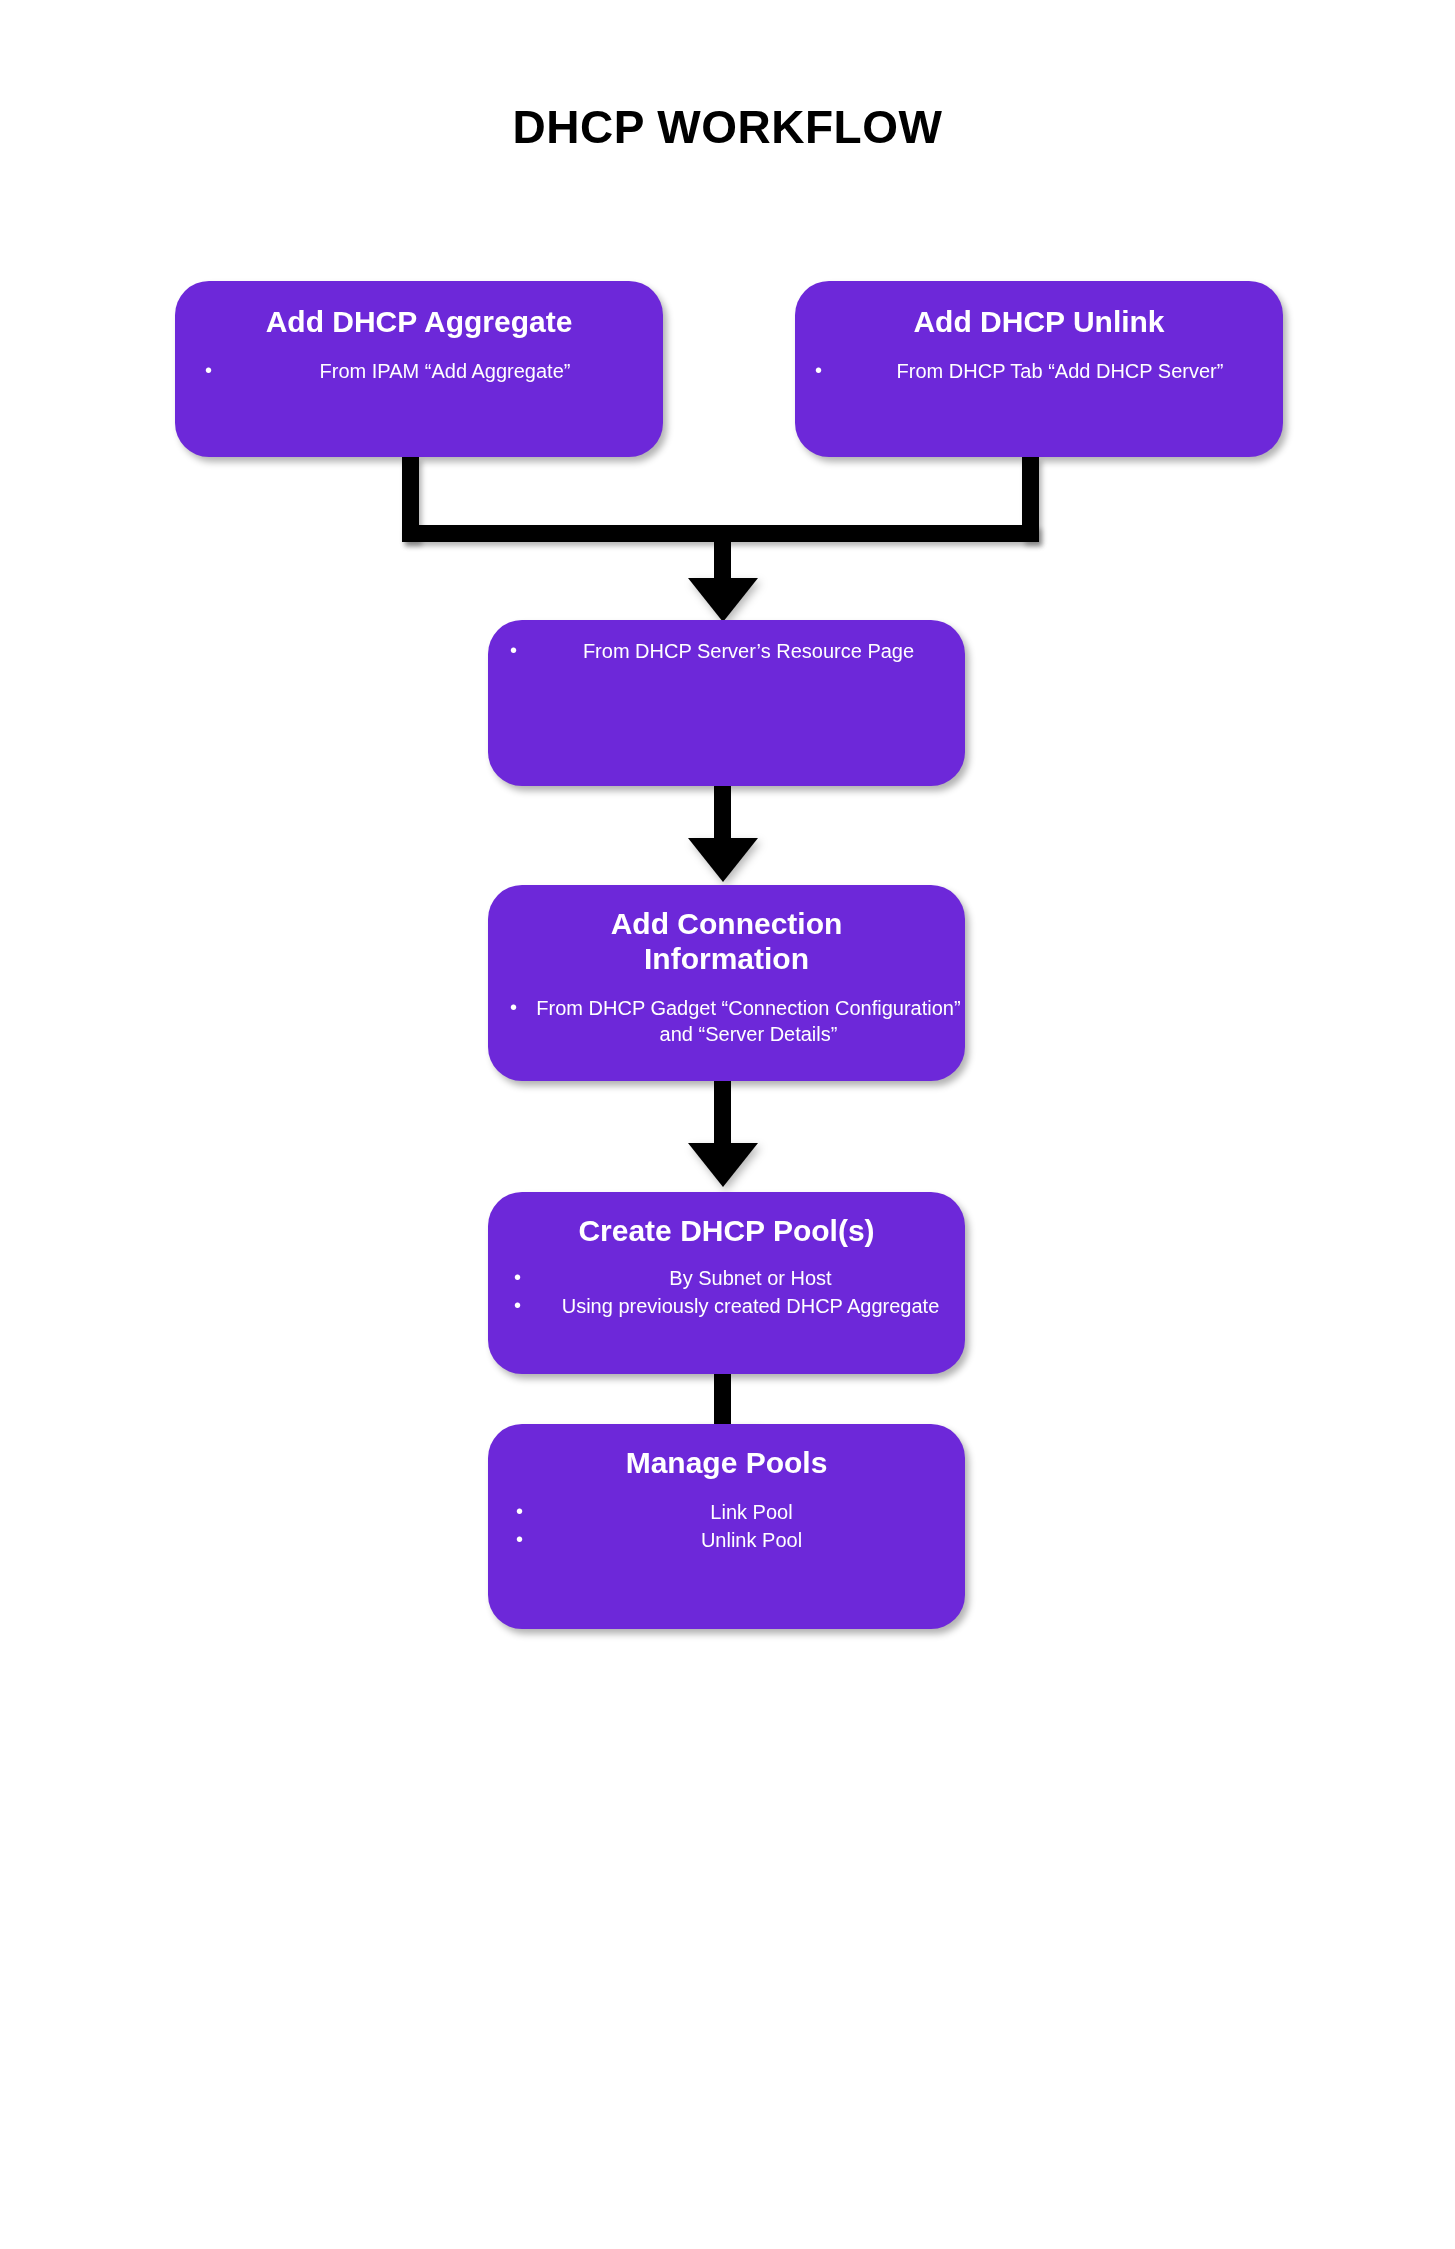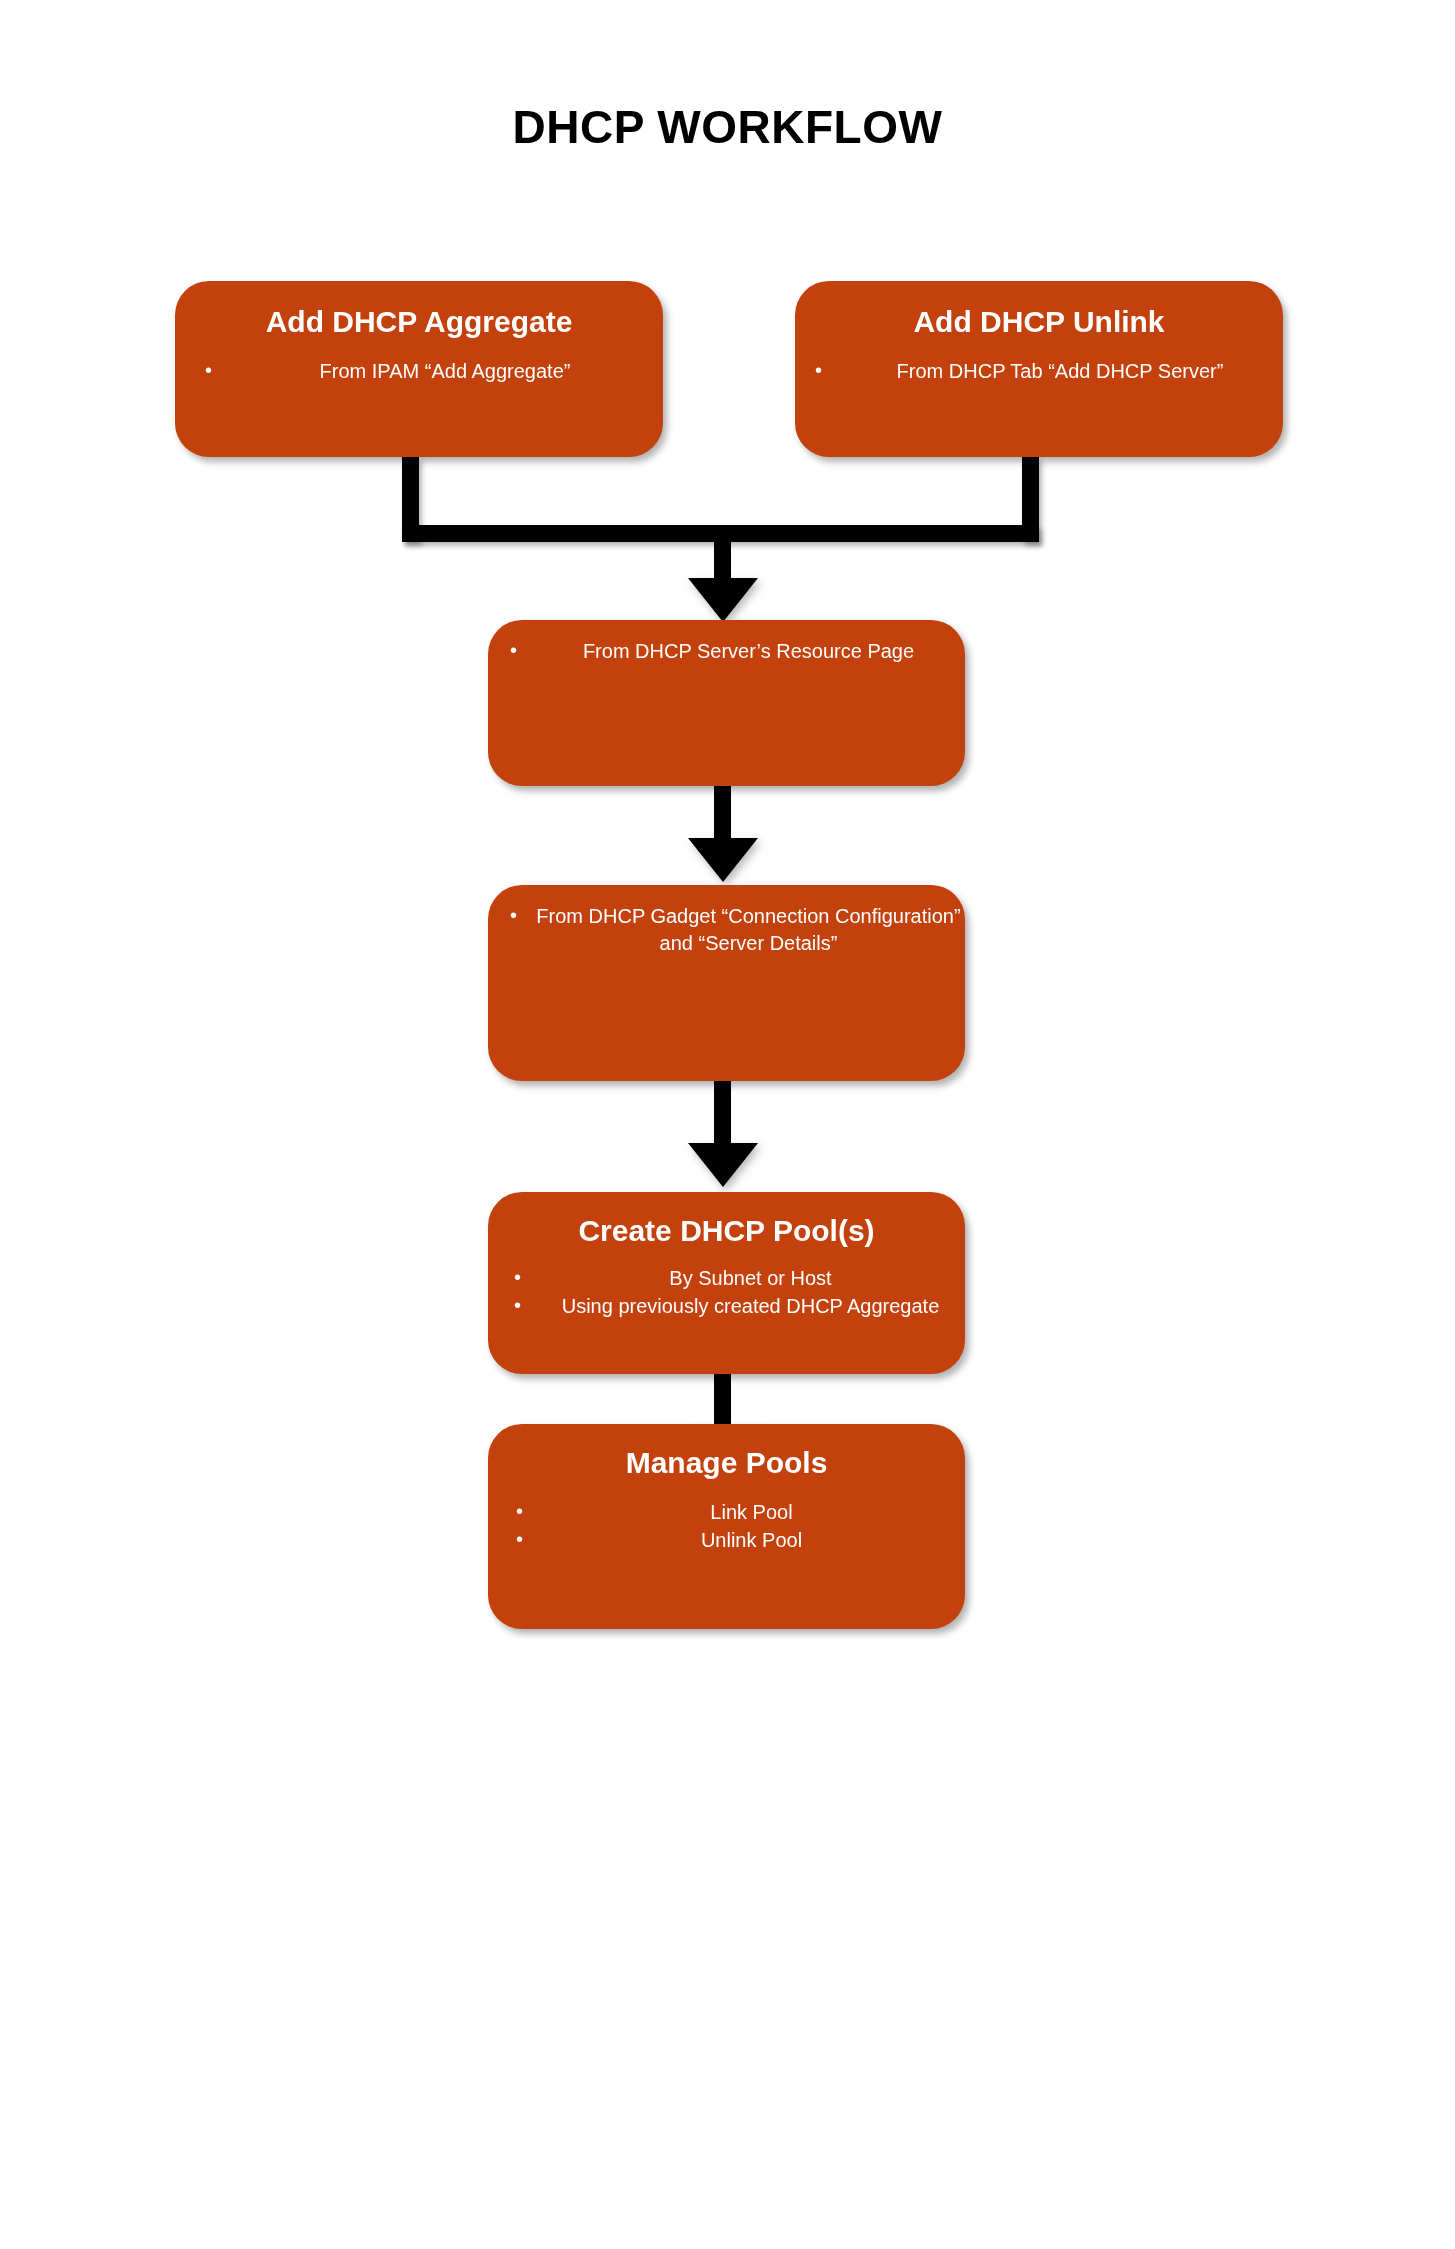--- a/index.html
+++ b/index.html
@@ -28,21 +28,21 @@
     text-align: center;
     font-family: "Liberation Sans", sans-serif;
     font-size: 46px;
     font-weight: 700;
     color: #000000;
     letter-spacing: 0.5px;
   }
   .node {
     position: absolute;
     box-sizing: border-box;
-    background: #c2410c;
+    background: #6d28d9;
     border-radius: 34px;
     box-shadow: 4px 5px 7px rgba(0,0,0,0.30);
     color: #ffffff;
     padding: 0;
   }
   .node-title {
     text-align: center;
     font-size: 30px;
     font-weight: bold;
     line-height: 1.16;
@@ -170,20 +170,24 @@
   <div class="node" id="node-gadget">
     <ul class="node-bullets">
       <li>From  DHCP Server’s Resource Page</li>
     </ul>
   </div>
 
   <div class="conn" id="stem-gadget-conn"></div>
   <div class="arrowhead" id="arrow-gadget-conn"></div>
 
   <div class="node" id="node-connection">
+    <div class="node-title">
+      <div>Add Connection</div>
+      <div>Information</div>
+    </div>
     <ul class="node-bullets">
       <li>From  DHCP Gadget “Connection Configuration” and “Server Details”</li>
     </ul>
   </div>
 
   <div class="conn" id="stem-conn-pools"></div>
   <div class="arrowhead" id="arrow-conn-pools"></div>
 
   <div class="node" id="node-pools">
     <div class="node-title">Create DHCP Pool(s)</div>

